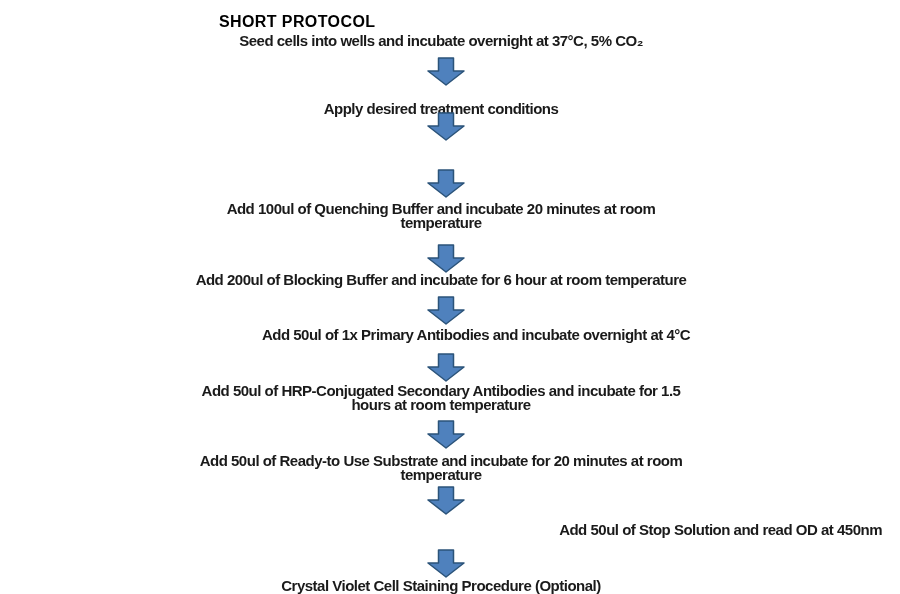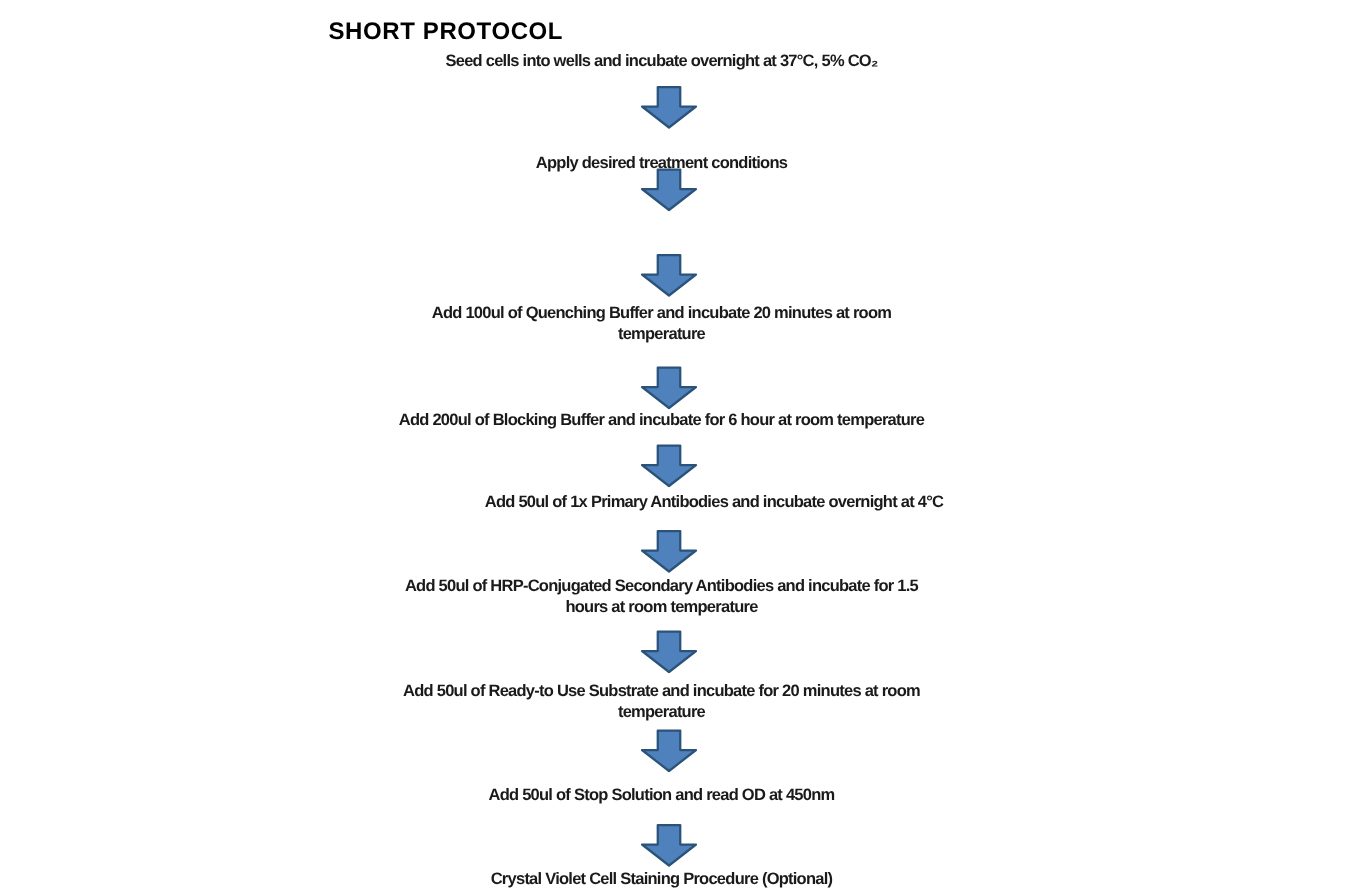--- a/index.html
+++ b/index.html
@@ -20,21 +20,21 @@
     color: #000000;
     letter-spacing: 0.4px;
     white-space: nowrap;
     margin-top: 12px;
   }
   .step {
     position: absolute;
     left: 0;
     width: 882px;
     text-align: center;
-    font-size: 11px;
+    font-size: 15px;
     font-weight: bold;
     color: #1a1a1a;
     line-height: 14px;
     letter-spacing: -0.5px;
     white-space: pre-line;
   }
   .arrow {
     position: absolute;
     left: 427px;
     width: 38px;
@@ -42,21 +42,21 @@
   }
   
   #s1  { top: 34px; }  #a1 { top: 57px; }
   #s2  { top: 91px; margin-top: 11px; }  #a2 { top: 112px; }
   #s3  { top: 146px; } #a3 { top: 169px; }
   #s4  { top: 202px; } #a4 { top: 244px; }
   #s5  { top: 273px; } #a5 { top: 296px; }
   #s6  { top: 328px; padding-left: 35px; } #a6 { top: 353px; }
   #s7  { top: 384px; } #a7 { top: 420px; }
   #s8  { top: 454px; } #a8 { top: 486px; }
-  #s9  { top: 523px; } #a9 { top: 549px; }
+  #s9  { top: 523px; text-align: right; } #a9 { top: 549px; }
   #s10 { top: 579px; }
 </style>
 </head>
 <body>
 
 <div class="canvas" style="background: rgb(255, 255, 255);">
 
   <div class="title">SHORT PROTOCOL</div>
 
   <div class="step" id="s1">Seed cells into wells and incubate overnight at 37°C, 5% CO₂</div>

